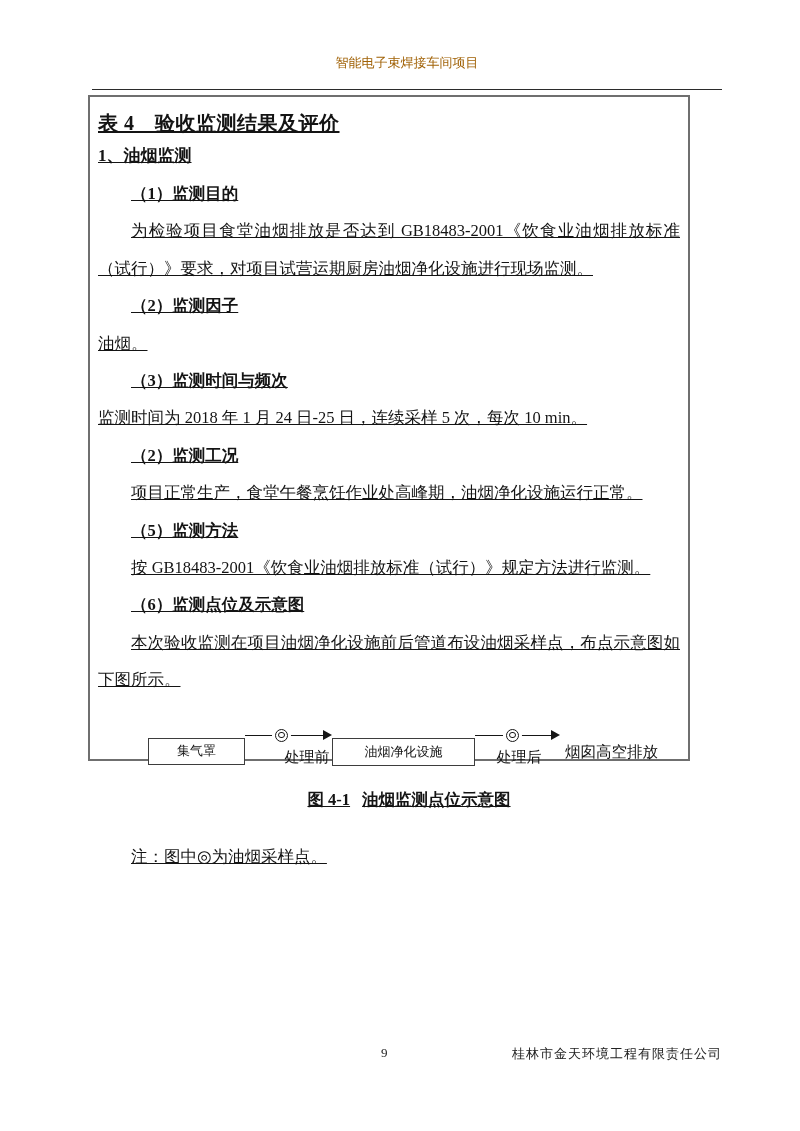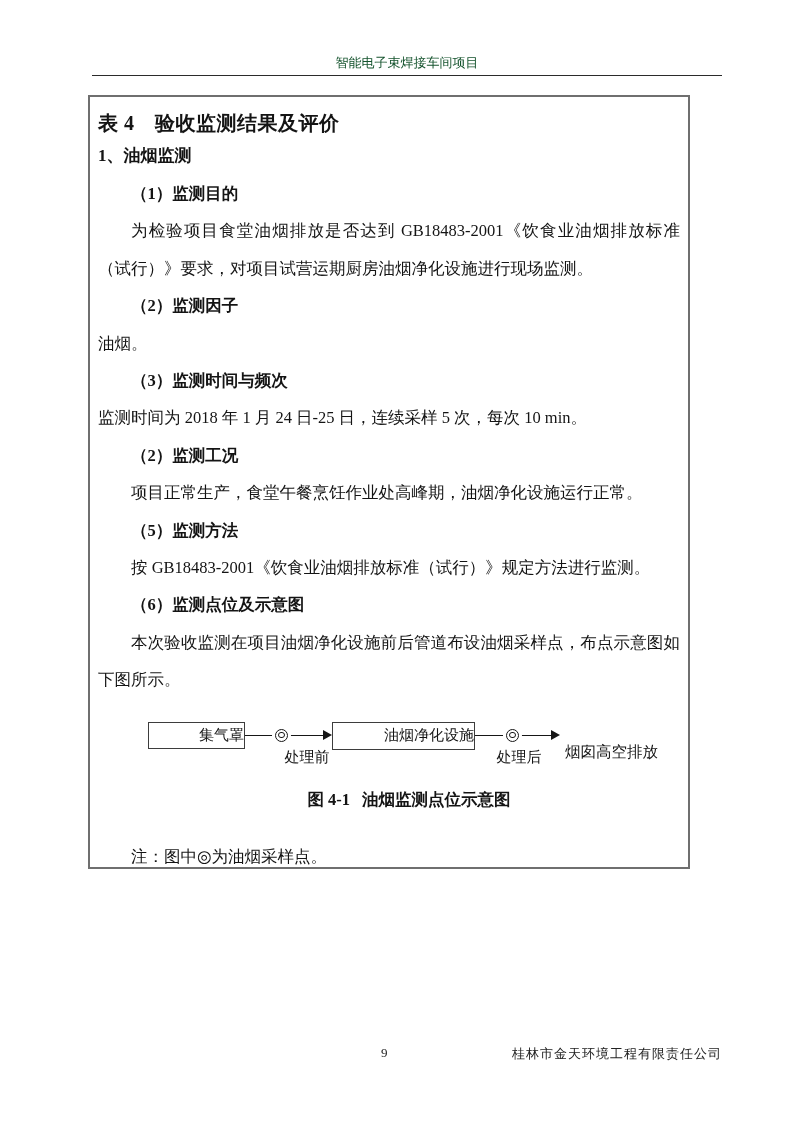--- a/index.html
+++ b/index.html
@@ -13,32 +13,33 @@
     position: relative;
     width: 800px; height: 1131px;
     background: #ffffff;
     overflow: hidden;
   }
 
   
   .doc-header {
     position: absolute; left: 92px; top: 54px; width: 630px;
     text-align: center; font-size: 13px; line-height: 18px;
-    padding-bottom: 3px;
+    padding-bottom: 17px;
     border-bottom: 1.5px solid #2b2b2b;
-    color: #14532d;
+    color: #a16207;
   }
 
   
   .report-box {
     position: absolute; left: 88px; top: 95px;
-    width: 602px; height: 774px;
+    width: 602px; height: 666px;
     border: 2px solid #6f6f6f;
     padding: 6px 8px 16px 8px;
     background: #ffffff;
+    text-decoration: underline;
   }
   .table-title {
     font-size: 20px; font-weight: bold;
     line-height: 28px; margin-top: 6px;
     letter-spacing: 0.5px;
   }
   .section-title {
     font-size: 17px; font-weight: bold;
     line-height: 38px;
   }
@@ -48,23 +49,23 @@
   }
   .item-body {
     font-size: 16.5px; line-height: 37.4px;
     text-align: justify; text-indent: 33px;
   }
   .item-body.no-indent { text-indent: 0; text-align: left; }
 
   
   .diagram { position: relative; height: 46px; margin-top: 23px; }
   .flow-node {
-    position: absolute; top: 0;
+    position: absolute; top: 16px;
     border: 1.5px solid #3d3d3d; background: #fff;
-    text-align: right; font-size: 15px;
+    text-align: center; font-size: 13px;
   }
   .node-collector { left: 50px;  width: 97px;  height: 27px; line-height: 24px; }
   .node-purifier  { left: 234px; width: 143px; height: 28px; line-height: 25px; }
   .flow-line { position: absolute; top: 13px; height: 1.6px; background: #161616; }
   .line-1 { left: 147px; width: 79px; }
   .line-2 { left: 377px; width: 77px; }
   .arrowhead {
     position: absolute; top: 8px; width: 0; height: 0;
     border-top: 5.5px solid transparent; border-bottom: 5.5px solid transparent;
     border-left: 9px solid #161616;

